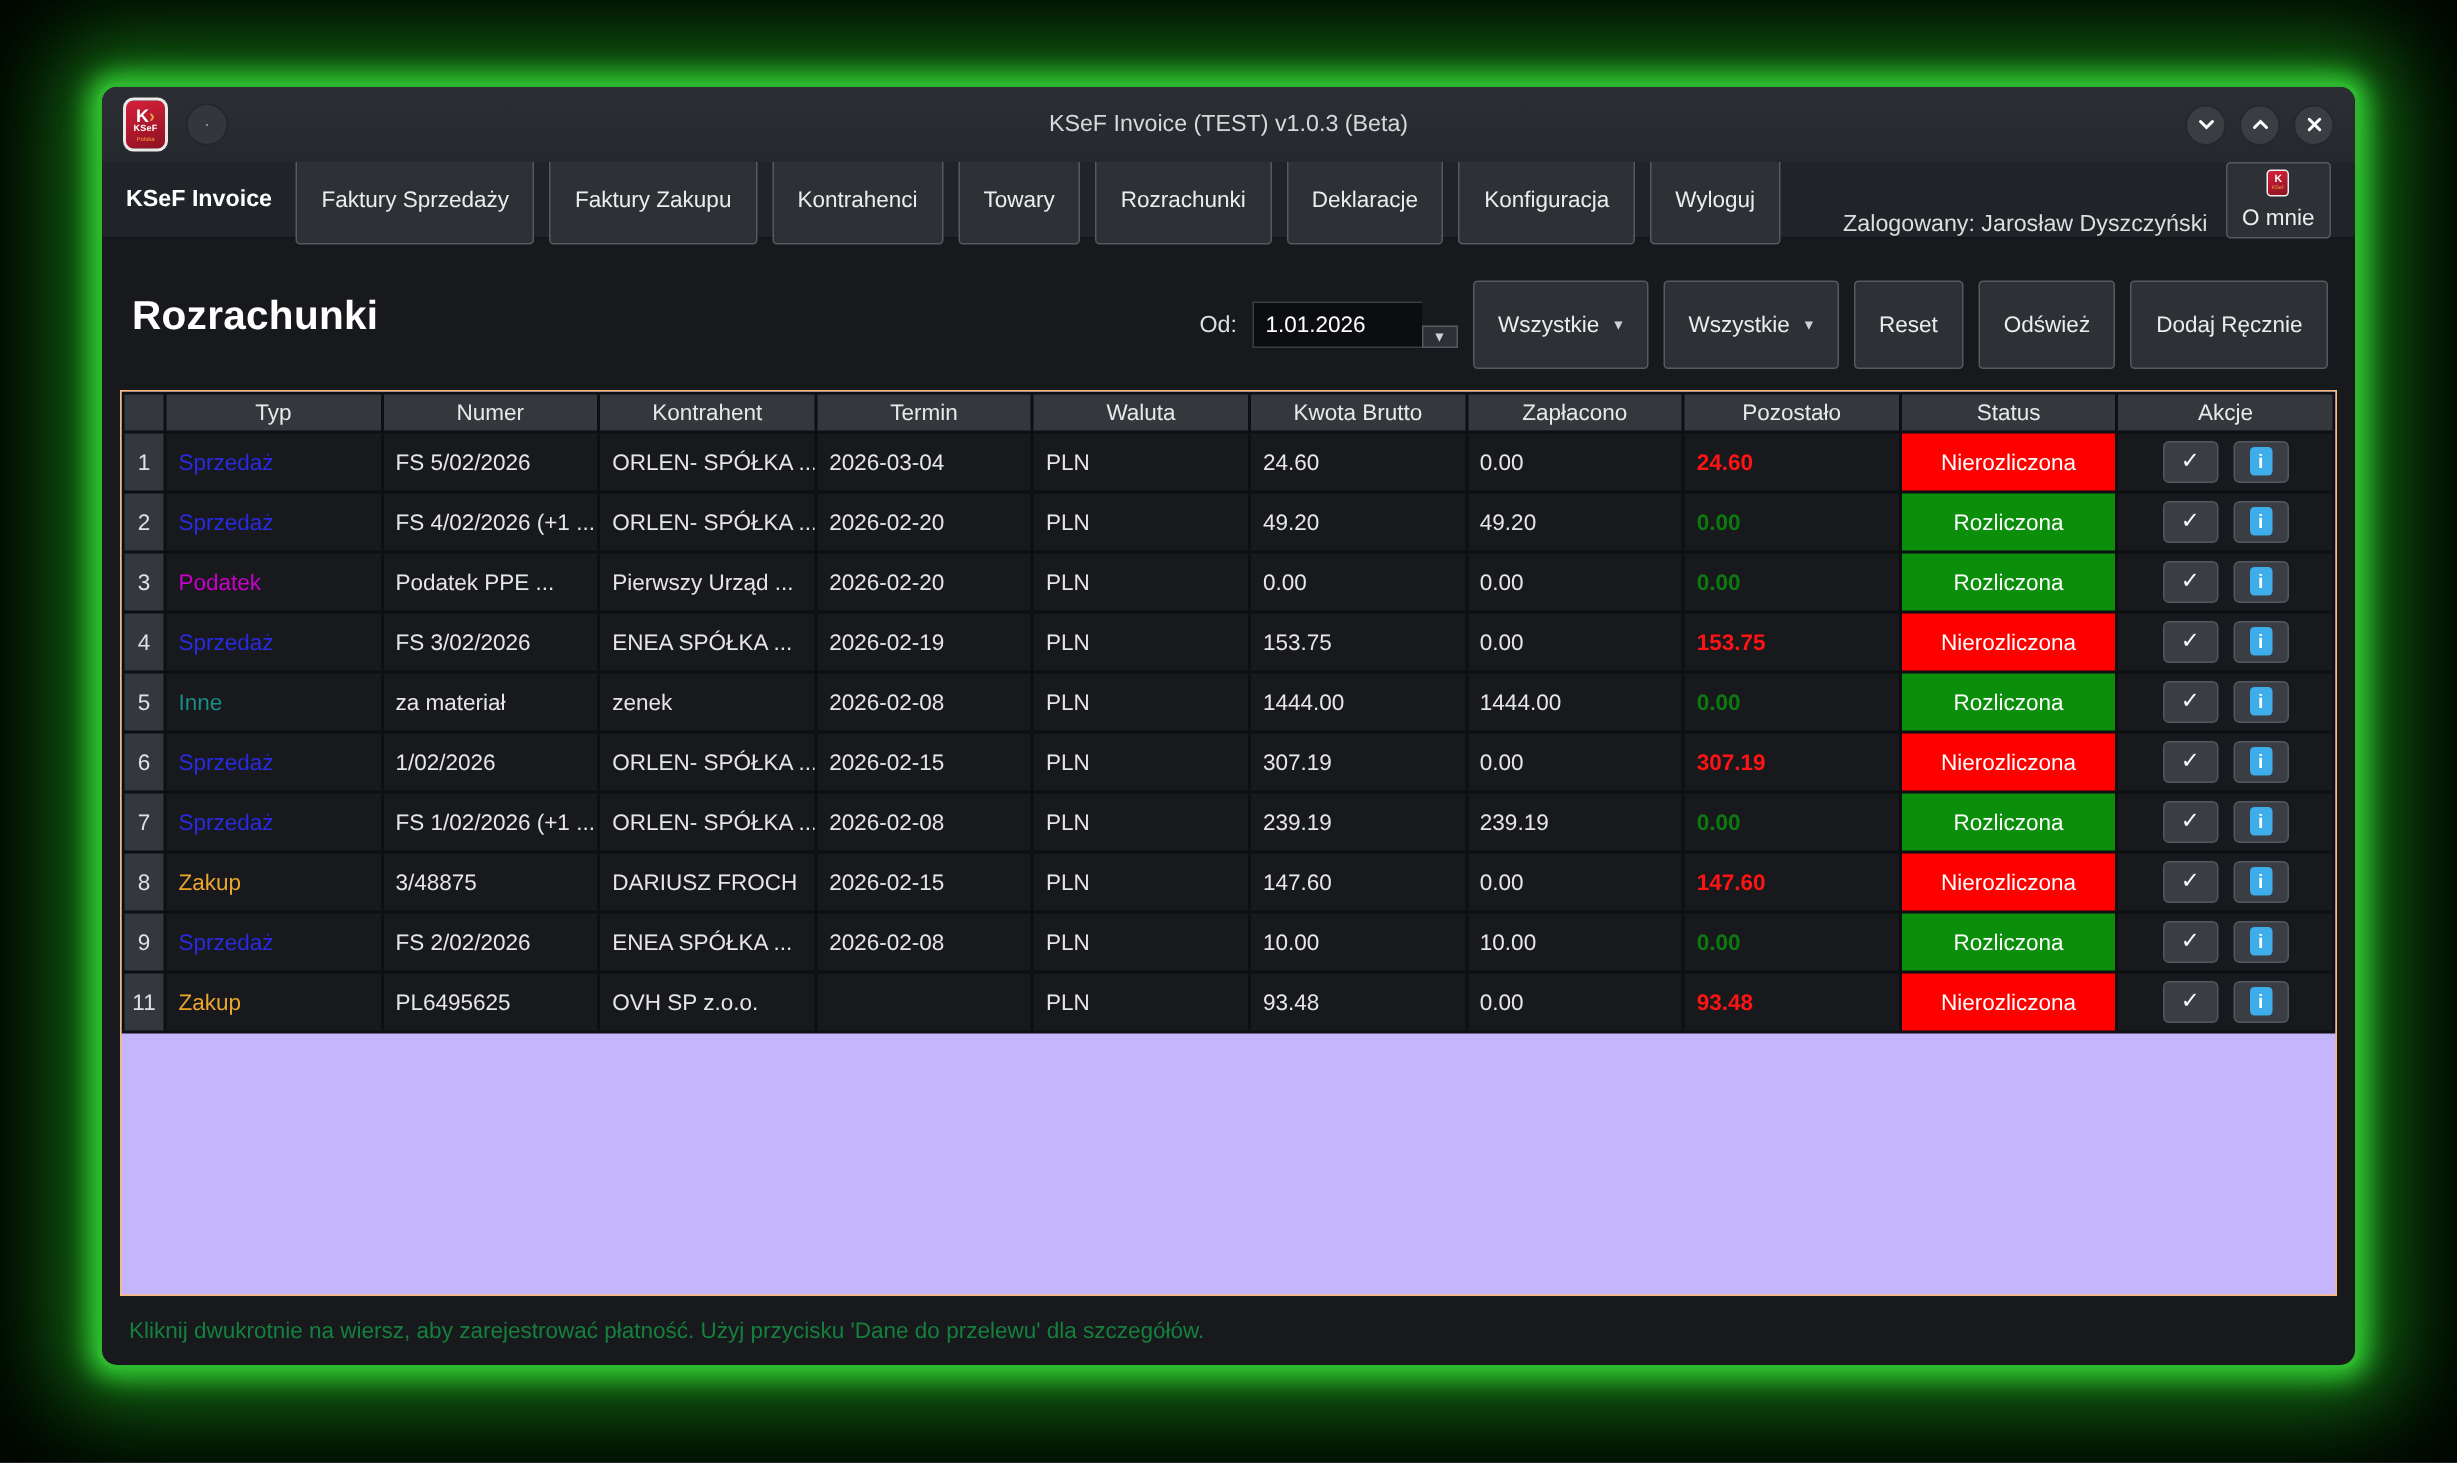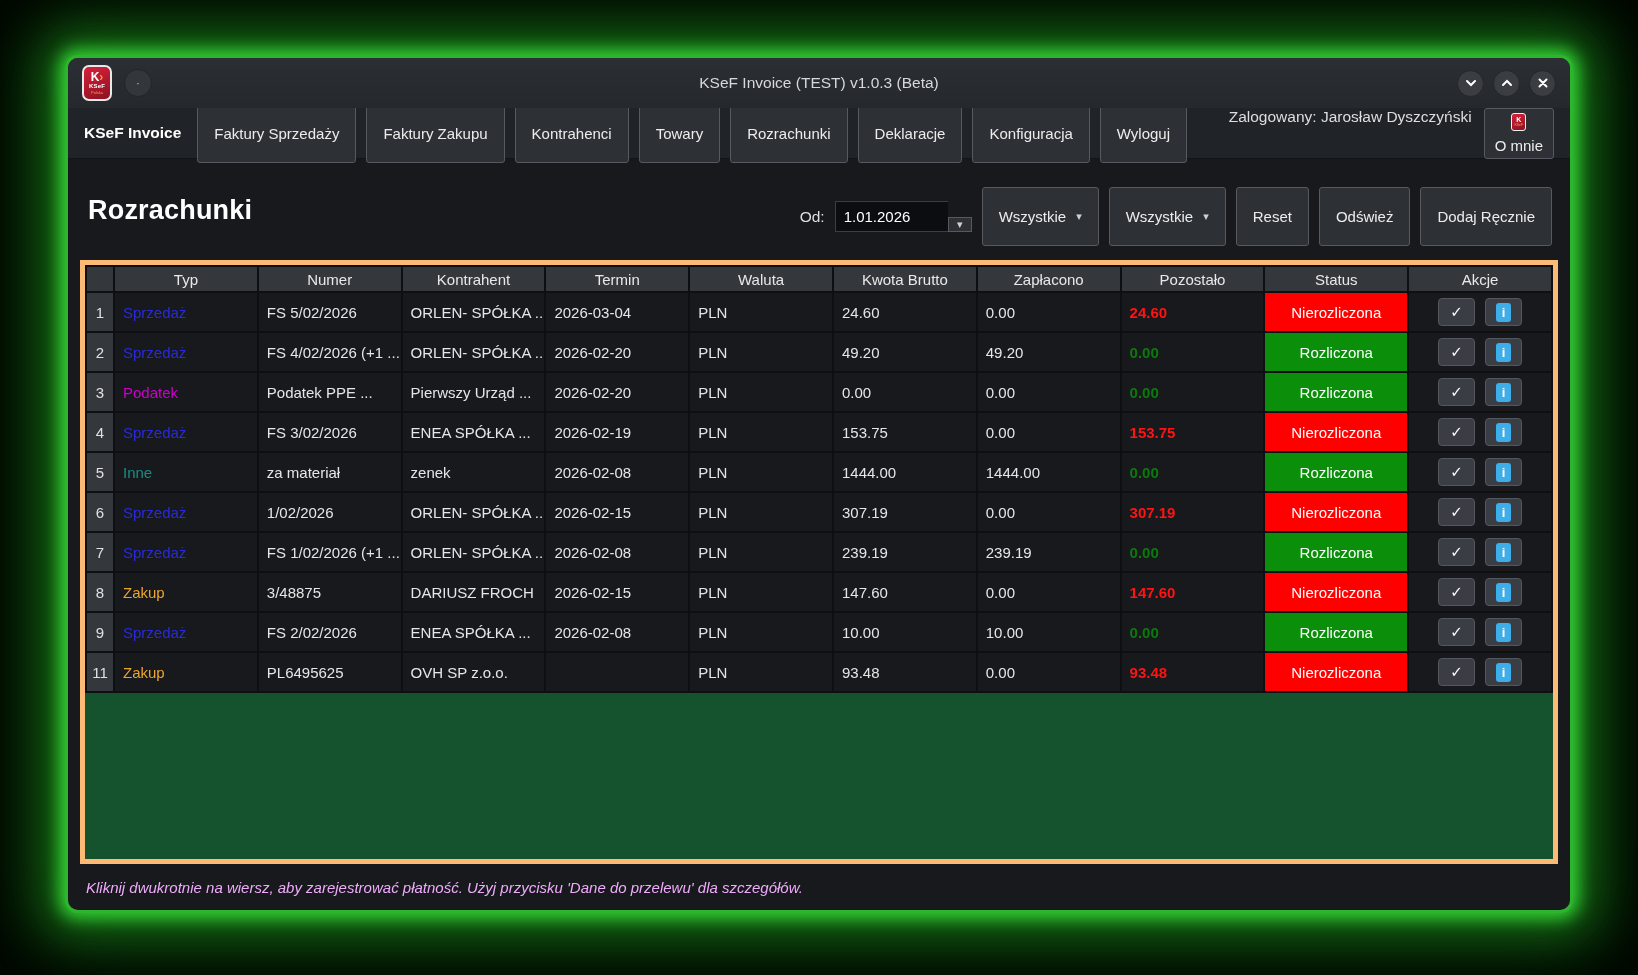--- a/index.html
+++ b/index.html
@@ -36,21 +36,21 @@
   .tb-btn{width:27px;height:27px;border-radius:50%;background:#3a3d42;border:1px solid #24262a;
     display:flex;align-items:center;justify-content:center;cursor:default;padding:0;}
   .tb-btn svg{display:block;}
 
   
   .navbar{height:50px;flex:0 0 50px;background:#202327;border-bottom:1px solid #121417;
     display:flex;align-items:center;padding:0 16px;gap:10px;}
   .brand{color:#ffffff;font-weight:bold;font-size:15.5px;margin-right:6px;white-space:nowrap;}
   .btn{background:#2d3136;border:1px solid #56595f;border-radius:3px;color:#ececec;
     font-size:15px;padding:20px 16px;white-space:nowrap;font-family:inherit;}
-  .nav-right{margin-left:auto;display:flex;align-items:flex-start;gap:12px;}
+  .nav-right{margin-left:auto;display:flex;align-items:flex-end;gap:12px;}
   .logged{color:#dcdee0;font-size:15.5px;white-space:nowrap;}
   .about-btn{display:flex;align-items:center;gap:6px;padding:4px 10px;flex-direction:column;}
   .mini-logo{width:15px;height:18px;border-radius:3px;border:1px solid #f0f0f0;
     background:linear-gradient(160deg,#d6203a,#8d1222);display:flex;flex-direction:column;
     align-items:center;justify-content:center;box-sizing:border-box;}
   .mini-logo .k{color:#fff;font-weight:bold;font-size:7px;line-height:7px;}
   .mini-logo .p{color:#f2a23a;font-size:3.5px;line-height:4px;}
 
   
   .content{flex:1;display:flex;flex-direction:column;padding:12px 12px 0 12px;min-height:0;}
@@ -60,39 +60,39 @@
   .flabel{color:#dddfe1;font-size:15.5px;}
   .date-combo{display:flex;align-items:flex-end;}
   .date-input{width:96px;background:#0c0d10;border:1px solid #3a3e44;border-right:none;
     color:#fff;font-size:15px;padding:6px 8px;font-family:inherit;}
   .date-arrow{width:22px;background:#2d3136;border:1px solid #56595f;color:#cfd2d5;
     display:flex;align-items:center;justify-content:center;font-size:11px;}
   .select{display:flex;align-items:center;justify-content:space-between;gap:10px;min-width:78px;}
   .select .arrow{font-size:11px;color:#cfd2d5;}
 
   
-  .table-wrap{flex:1;background:#14532d;border:5px solid #fdba74;min-height:0;overflow:hidden;}
+  .table-wrap{flex:1;background:#c4b5fd;border:1px solid #fdba74;min-height:0;overflow:hidden;}
   table{width:100%;border-collapse:separate;border-spacing:2px;table-layout:fixed;background:#0e0f12;}
   col.gutter{width:26px;}
   thead th{background:#34373c;color:#e8e8e8;font-weight:normal;font-size:15px;height:24px;
     padding:0 4px;overflow:hidden;white-space:nowrap;}
   tbody th.nr{background:#34373c;color:#dfe1e3;font-weight:normal;font-size:15px;text-align:center;padding:0;}
   tbody td{background:#17191c;color:#e6e6e6;font-size:15px;height:38px;padding:0 8px;
     overflow:hidden;white-space:nowrap;}
   td.status-cell{padding:0;text-align:center;font-size:15px;}
   td.actions-cell{padding:0;text-align:center;}
   td.num-cell{font-weight:bold;}
   .act-btn{width:37px;height:28px;background:#3a3e44;border:1px solid #54575e;border-radius:4px;
     color:#fff;margin:0 5px;vertical-align:middle;padding:0;line-height:26px;font-size:15px;font-family:inherit;}
   .info-chip{display:inline-block;width:15px;height:19px;background:#3daee9;border-radius:3px;
     color:#fff;font-weight:bold;font-size:13px;line-height:19px;}
 
   
   .footer{height:46px;flex:0 0 46px;display:flex;align-items:center;padding:0 18px;
-    color:#f0abfc;font-style:italic;font-size:15px;}
+    color:#15803d;font-size:15px;}
 </style>
 </head>
 <body>
 
 <div class="stage">
   <div class="window">
 
     <div class="titlebar">
       <div class="logo">
         <div class="k">K<b>›</b></div>

